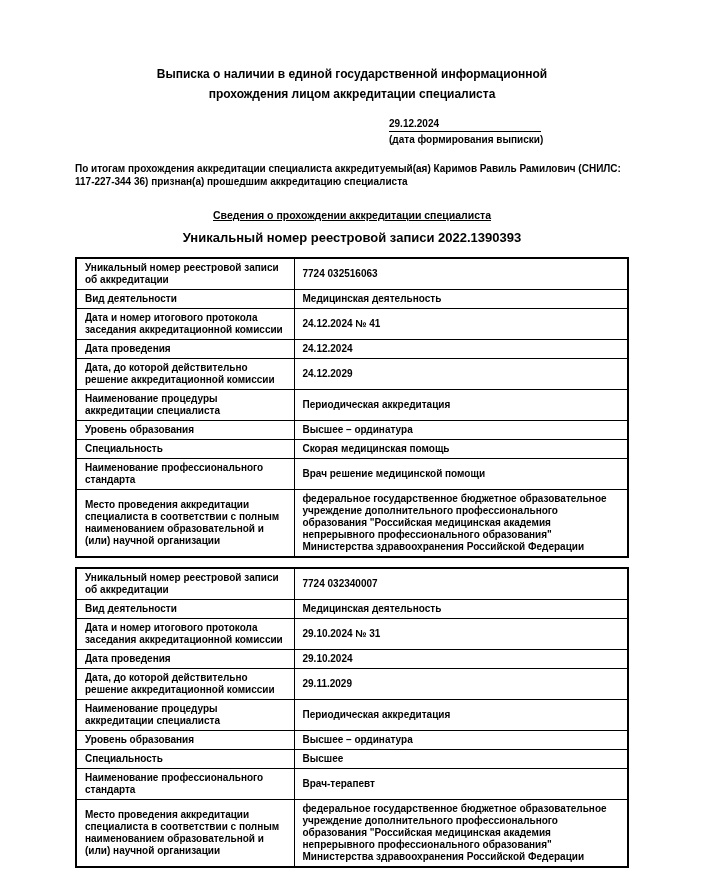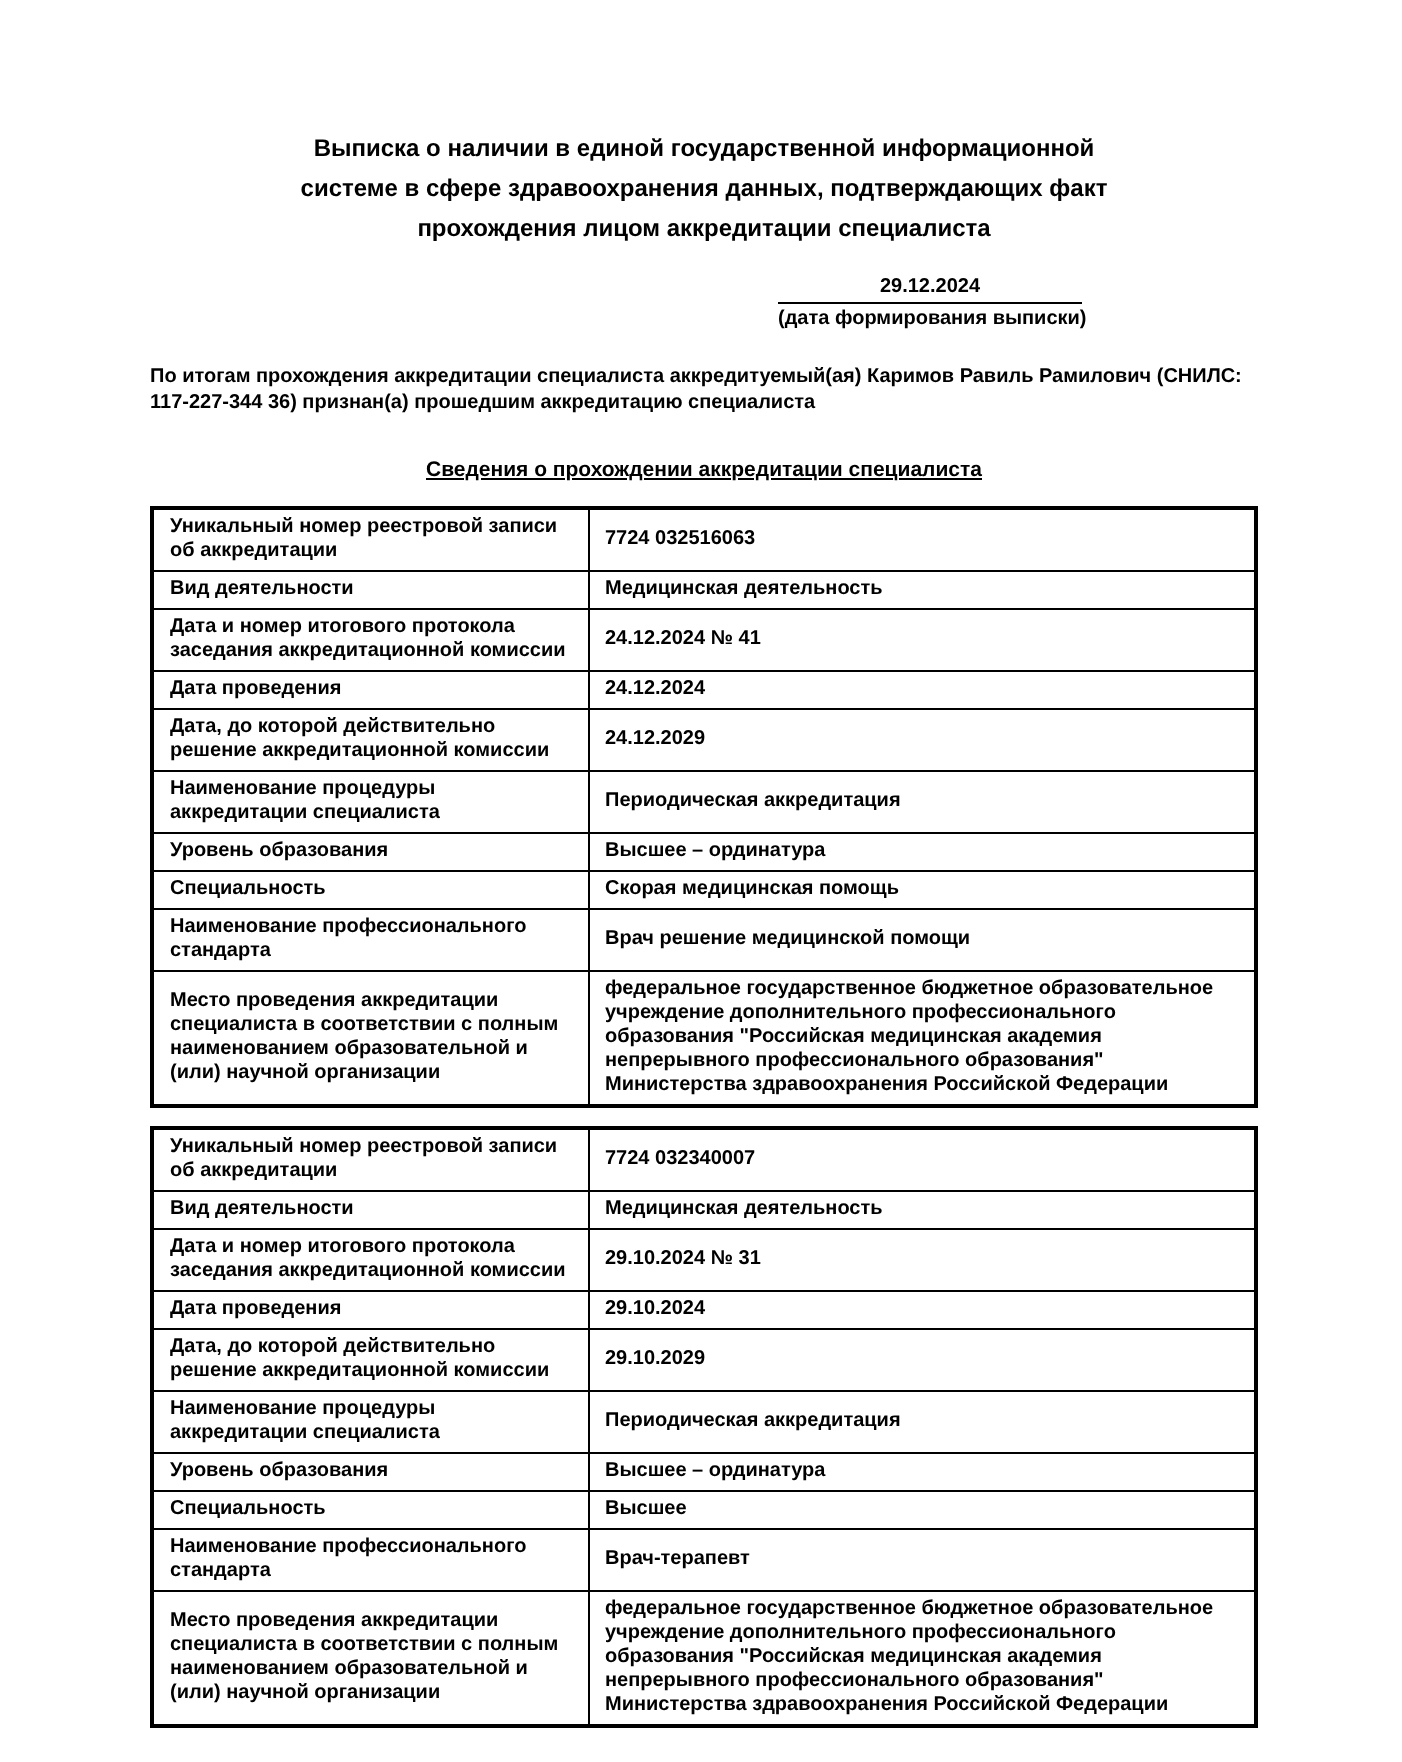--- a/index.html
+++ b/index.html
@@ -20,21 +20,21 @@
   }
   .doc-title {
     text-align: center;
     font-size: 12px;
     line-height: 20px;
     font-weight: bold;
   }
   .date-block {
     width: 152px;
     margin: 13px 88px 0 auto;
-    text-align: center;
+    text-align: left;
     font-size: 10px;
     line-height: 13px;
   }
   .date-value {
     border-bottom: 1.5px solid #000;
     padding-bottom: 1px;
   }
   .date-caption {
     padding-top: 1px;
     white-space: nowrap;
@@ -75,33 +75,33 @@
   }
   col.c-label { width: 218px; }
 </style>
 </head>
 <body>
 
 <div class="page">
 
   <div class="doc-title">
     <div>Выписка о наличии в единой государственной информационной</div>
-    <div>системе в сфере здравоохранения данных, подтверждающих факт</div>
     <div>прохождения лицом аккредитации специалиста</div>
   </div>
 
   <div class="date-block">
     <div class="date-value">29.12.2024</div>
     <div class="date-caption">(дата формирования выписки)</div>
   </div>
 
   <p class="intro">По итогам прохождения аккредитации специалиста аккредитуемый(ая) Каримов Равиль Рамилович (СНИЛС: 117-227-344 36) признан(а) прошедшим аккредитацию специалиста</p>
 
   <div class="section-heading">Сведения о прохождении аккредитации специалиста</div>
 
+  <div class="registry-heading">Уникальный номер реестровой записи 2022.1390393</div>
 
   <table class="acc-table">
     <colgroup>
         <col class="c-label">
         <col class="c-value">
       </colgroup>
     <tbody>
       <tr>
         <td>Уникальный номер реестровой записи об аккредитации</td>
         <td>7724 032516063</td>
@@ -162,21 +162,21 @@
       <tr>
         <td>Дата и номер итогового протокола заседания аккредитационной комиссии</td>
         <td>29.10.2024 № 31</td>
       </tr>
       <tr>
         <td>Дата проведения</td>
         <td>29.10.2024</td>
       </tr>
       <tr>
         <td>Дата, до которой действительно решение аккредитационной комиссии</td>
-        <td>29.10.2029</td>
+        <td>29.11.2029</td>
       </tr>
       <tr>
         <td>Наименование процедуры аккредитации специалиста</td>
         <td>Периодическая аккредитация</td>
       </tr>
       <tr>
         <td>Уровень образования</td>
         <td>Высшее – ординатура</td>
       </tr>
       <tr>

